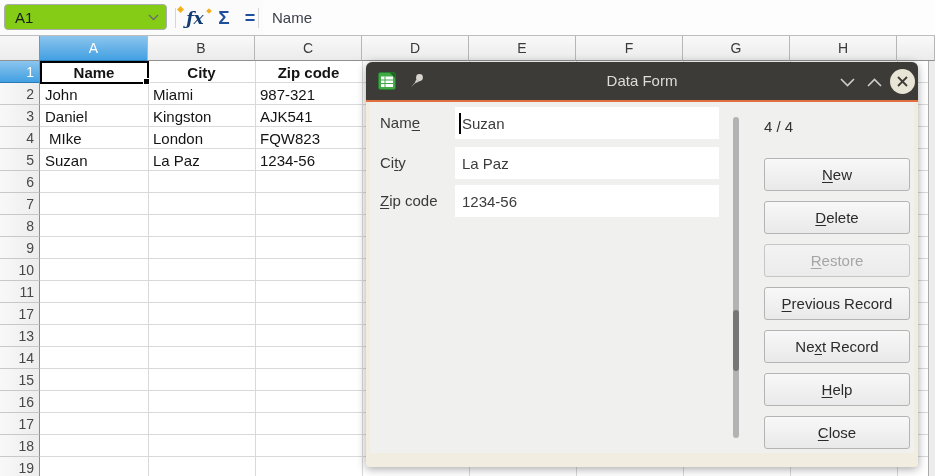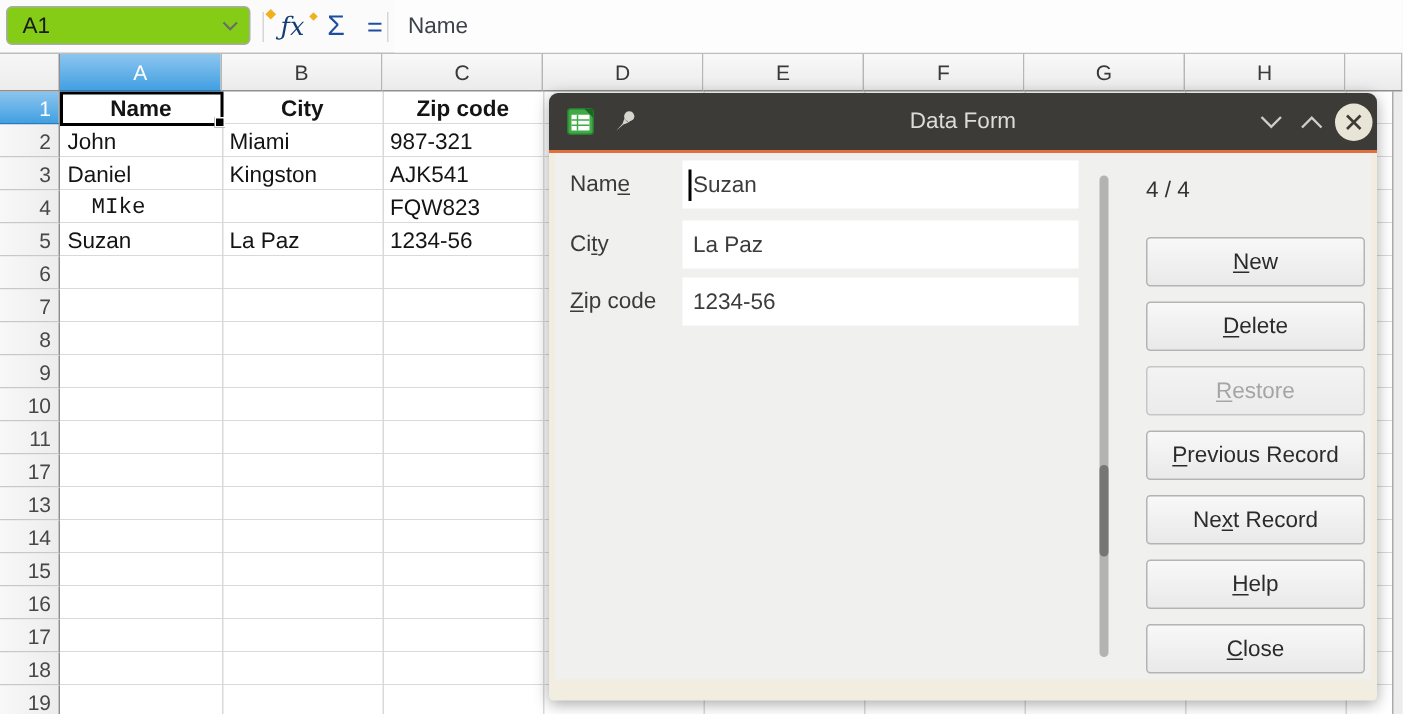--- a/index.html
+++ b/index.html
@@ -10,21 +10,21 @@
   }
   
   .topbar{position:absolute;left:0;top:0;width:935px;height:36px;background:#fbfbfc;
     border-bottom:1px solid #bdbdbd;box-sizing:border-box;z-index:5;}
   .namebox{position:absolute;left:4px;top:4px;width:163px;height:26px;background:#84cc16;
     border:1px solid #ababab;border-radius:4px;display:flex;align-items:center;box-sizing:border-box;}
   .namebox-text{padding-left:10px;font-size:15px;color:#1b1b1b;flex:1;}
   .nb-chevron{width:26px;display:flex;align-items:center;justify-content:center;}
   .vsep{position:absolute;top:8px;width:1px;height:20px;background:#d6d6d6;}
   .fbicon{position:absolute;top:0;height:36px;display:flex;align-items:center;justify-content:center;
-    color:#1d4f9e;font-weight:normal;cursor:default;}
+    color:#1d4f9e;font-weight:bold;cursor:default;}
   .fx-wrap{left:180px;width:30px;font-style:italic;font-family:"DejaVu Serif",serif;font-size:17px;color:#123c74;position:absolute;}
   .spark{position:absolute;background:#f2b01e;transform:rotate(45deg);}
   .sum-icon{left:212px;width:24px;font-size:19px;color:#1d4f9e;}
   .eq-icon{left:240px;width:20px;font-size:18px;color:#1d4f9e;}
   .formula-area{position:absolute;left:263px;top:0;right:0;height:35px;background:#fdfdfd;
     display:flex;align-items:center;}
   .formula-text{padding-left:9px;font-size:15px;color:#3c414b;}
   
   .colhead-bar{position:absolute;left:0;top:36px;width:935px;height:25px;z-index:4;}
   .colhead{position:absolute;top:0;height:25px;background:linear-gradient(#f9f9f9,#ebebeb);
@@ -157,21 +157,22 @@
     <div class="vline" style="left: 897px;"></div>
     <div class="cell hdr" style="left: 40px; width: 108px; top: 0px;">Name</div>
     <div class="cell hdr" style="left: 148px; width: 107px; top: 0px;">City</div>
     <div class="cell hdr" style="left: 255px; width: 107px; top: 0px;">Zip code</div>
     <div class="cell" style="left: 40px; width: 108px; top: 22px;">John</div>
     <div class="cell" style="left: 148px; width: 107px; top: 22px;">Miami</div>
     <div class="cell" style="left: 255px; width: 107px; top: 22px;">987-321</div>
     <div class="cell" style="left: 40px; width: 108px; top: 44px;">Daniel</div>
     <div class="cell" style="left: 148px; width: 107px; top: 44px;">Kingston</div>
     <div class="cell" style="left: 255px; width: 107px; top: 44px;">AJK541</div>
-    <div class="cell" style="left: 56px; width: 108px; top: 66px; font-family: Liberation Mono, monospace;">MIke</div>
+    <div class="cell" style="left: 44px; width: 108px; top: 66px;">MIke</div>
+    <div class="cell" style="left: 148px; width: 107px; top: 66px;">London</div>
     <div class="cell" style="left: 255px; width: 107px; top: 66px;">FQW823</div>
     <div class="cell" style="left: 40px; width: 108px; top: 88px;">Suzan</div>
     <div class="cell" style="left: 148px; width: 107px; top: 88px;">La Paz</div>
     <div class="cell" style="left: 255px; width: 107px; top: 88px;">1234-56</div>
   </div>
 
 <div class="dialog">
   <div class="dlg-title">
     <span class="dlg-title-text">Data Form</span>
     <span class="dlg-appicon">

